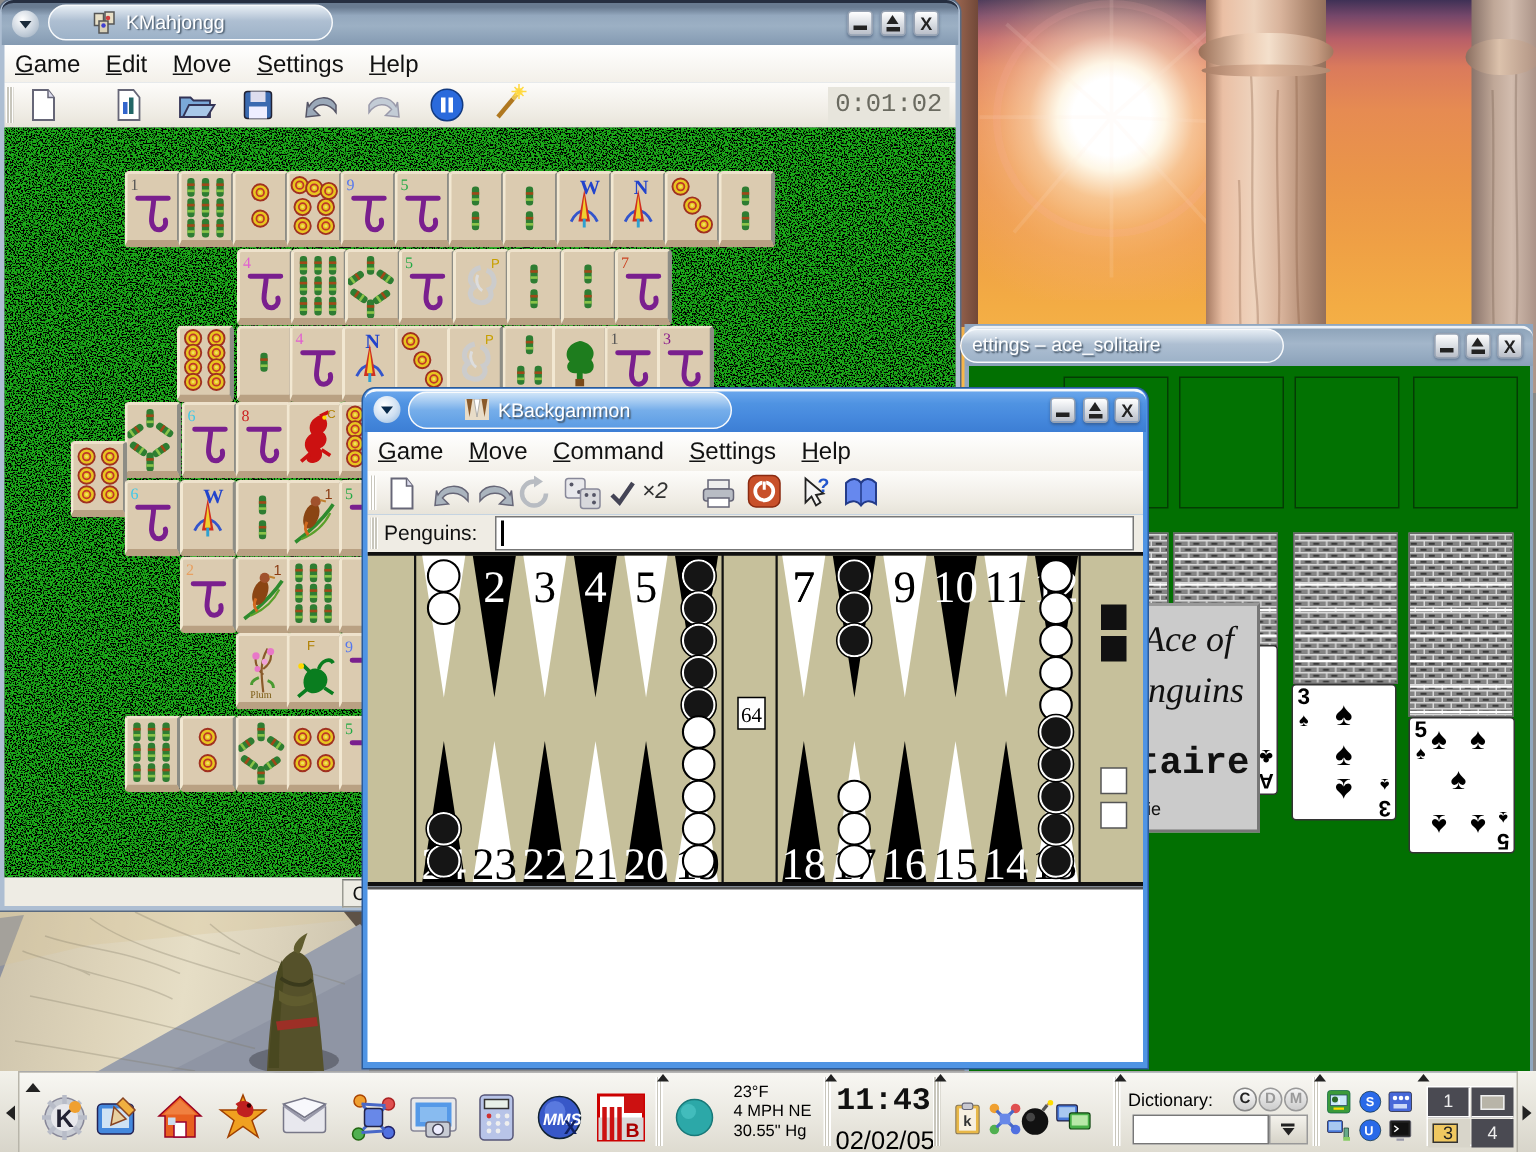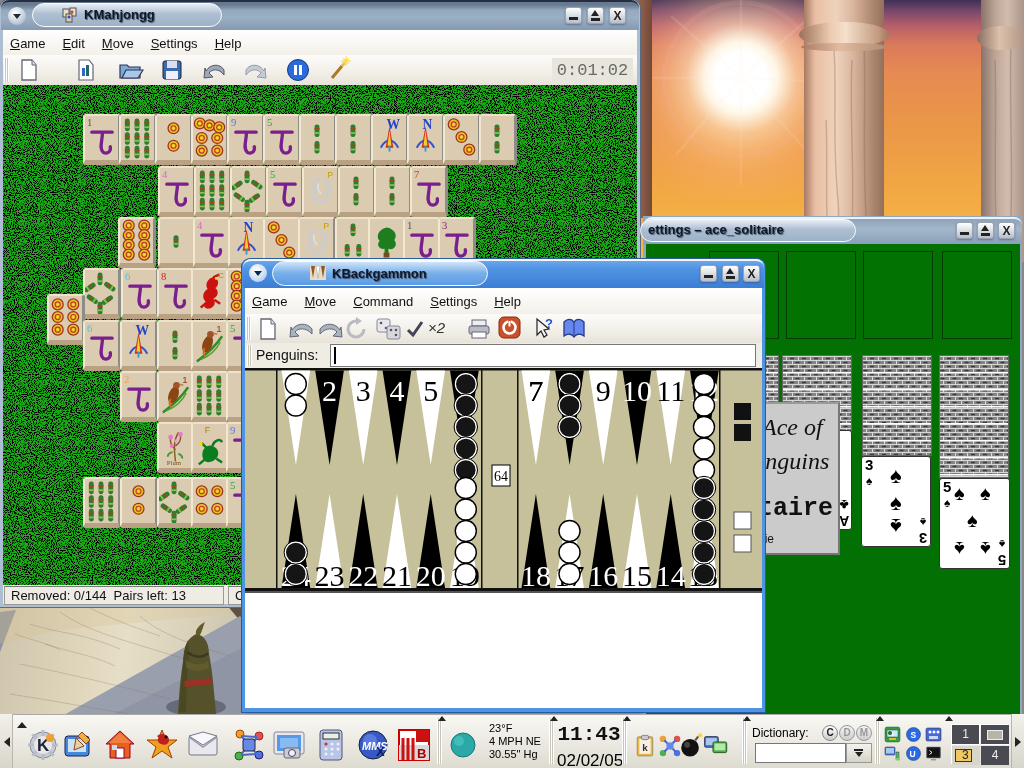--- a/index.html
+++ b/index.html
@@ -1,23 +1,23 @@
 <!DOCTYPE html>
 <html><head><meta charset="utf-8"><title>desktop</title>
 <style>
 *{margin:0;padding:0;box-sizing:border-box}
 html,body{width:1024px;height:768px;overflow:hidden;font-family:"Liberation Sans",sans-serif}
 #screen{position:absolute;top:0;left:0;width:1024px;height:768px;background:#888;overflow:hidden}
 .abs{position:absolute}
 .tile{position:absolute;width:38px;height:51px;background:#dbcbb0;border-left:2px solid #f2e8d2;border-top:2px solid #eee2cc;border-right:3px solid #8d8d85;border-bottom:5px solid #b9a183;border-radius:3px}
-.menu{font-size:13px;color:#111;display:flex;align-items:center}
+.menu{font-size:16px;color:#111;display:flex;align-items:flex-end}
 .menu span{margin-right:17px}
 .menu u{text-decoration:underline}
 .kbtn{position:absolute;width:17px;height:17px;border-radius:3px;background:linear-gradient(#ffffff,#d8dce2 55%,#b9bec8);border:1px solid #97a2b2;box-shadow:0 1px 2px rgba(40,60,90,.45);color:#222;text-align:center;line-height:16px;font-size:12px;font-weight:900}
-.ktit{font-weight:bold;font-size:13px;color:#0f172a;text-shadow:1px 1px 1px #456}
+.ktit{font-weight:normal;font-size:13px;color:#ffffff;text-shadow:1px 1px 1px #456}
 .pill{position:absolute;border-radius:13px;border:1px solid #f8fafc}
 .statusbox{position:absolute;border:1px solid #9a9a92;border-top-color:#777;background:#eeece4;font-size:13px;color:#111;padding:1px 6px;height:19px;line-height:16px}
 .sep{position:absolute;width:5px;top:718px;height:46px;background:repeating-linear-gradient(90deg,#fff 0 1px,#c8c6bc 1px 2px)}
 .handle{position:absolute;width:9px;height:7px}
 </style></head><body>
 <div id="screen">
 
 <div class="abs" style="left:637px;top:0;width:387px;height:262px;background:linear-gradient(#3f3156 0%,#75476a 4%,#b85f68 10%,#da7a5c 17%,#e68b52 28%,#ea9549 45%,#efa045 62%,#f3ac44 78%,#f7ba4d 100%)"></div>
 
 <div class="abs" style="left:641px;top:0;width:220px;height:200px;background:radial-gradient(circle at 100px 78px,#ffffff 0 26px,rgba(255,250,235,.97) 36px,rgba(255,225,190,.62) 55px,rgba(255,205,160,.4) 75px,rgba(255,190,150,.22) 95px,rgba(255,185,150,.1) 115px,rgba(255,185,150,0) 135px)"></div>
@@ -789,21 +789,20 @@
           <circle cx="25" cy="30" r="1" fill="#f2e060"></circle>
         </svg></div>
 
 <div class="tile" style="left:223px;top:392px"><svg width="33" height="44" viewBox="0 0 34 44">
           <text x="2" y="10" font-size="11" font-family="Liberation Serif" fill="#22aa44">5</text>
           <path d="M7 16 H28 M18 16 C18 25 14 33 19 37 C24 39 27 35 26 31" stroke="#7a1f8e" stroke-width="3.4" fill="none" stroke-linecap="round"></path>
         </svg></div>
 </div>
 
 <div class="abs" style="left:3px;top:585px;width:634px;height:19px;background:#eeece4"></div>
-<div class="statusbox" style="left:4px;top:586px;width:220px">Removed: 0/144&nbsp; Pairs left: 13</div>
 <div class="statusbox" style="left:228px;top:586px;width:120px">Cheat mode</div>
 
 <div class="abs" style="left:643px;top:216px;width:379px;height:500px;background:#90a7c0"></div>
 
 <div class="abs" style="left:644px;top:217px;width:378px;height:27px;border-radius:8px 8px 0 0;border-top:2px solid #eef2f6;background:linear-gradient(#8ea4ba 0%,#a3b6ca 40%,#97acc2 70%,#8aa0b8 100%)"></div>
 
 <div class="pill" style="left:640px;top:219px;width:216px;height:23px;background:linear-gradient(#e6edf4,#aebfd2 45%,#9db2c8)"></div>
 
 <div class="abs ktit" style="left:648px;top:222px">ettings – ace_solitaire</div>
 

